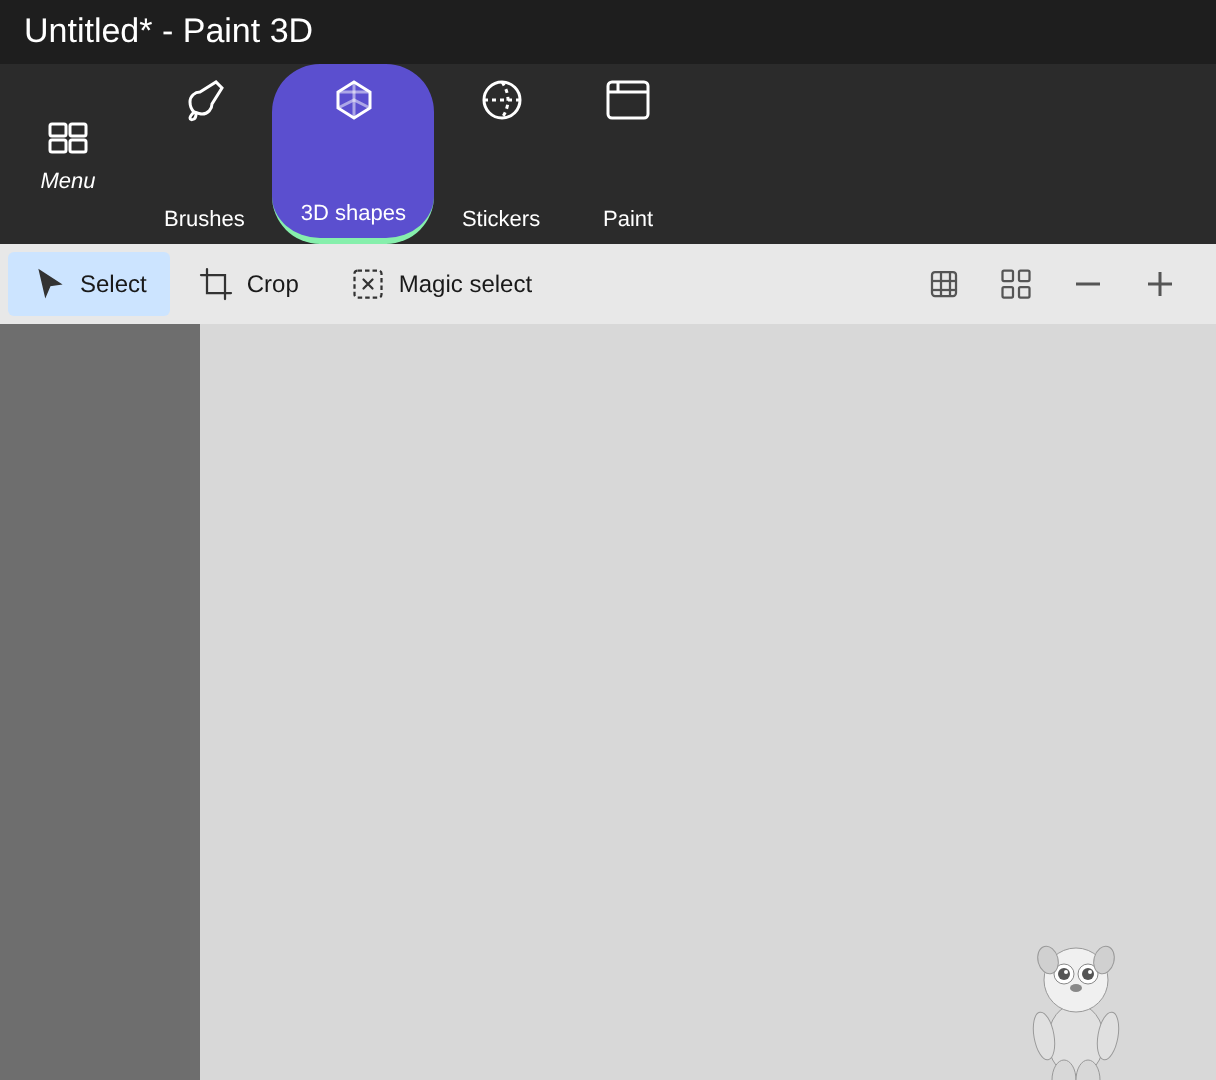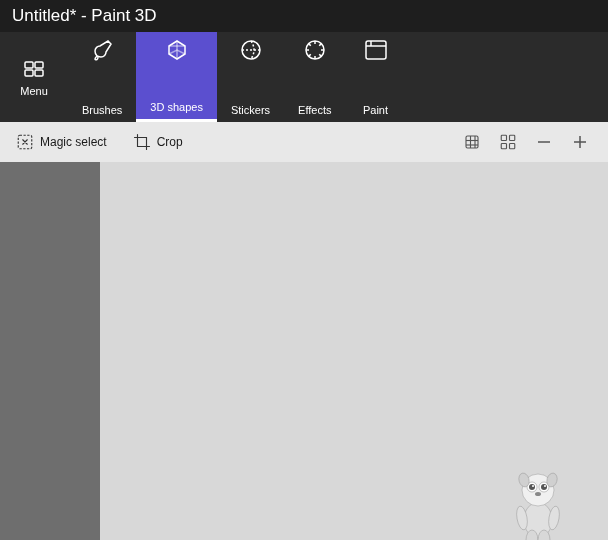--- a/index.html
+++ b/index.html
@@ -40,39 +40,41 @@
       padding: 6px 14px;
       cursor: pointer;
       color: #ffffff;
       font-size: 11px;
       gap: 4px;
       min-width: 60px;
       position: relative;
     }
     .toolbar-item.active {
       background: #5b4fcf;
-      border-bottom: 3px solid #ffffff;
+      border-bottom: 3px solid #86efac;
+      border-radius: 24px;
     }
     .toolbar-item .label {
       font-size: 11px;
       white-space: nowrap;
     }
 
     
     #menu-btn {
       display: flex;
       flex-direction: column;
       align-items: center;
       justify-content: center;
       padding: 6px 16px;
       cursor: pointer;
       color: #ffffff;
       font-size: 11px;
       gap: 4px;
       min-width: 68px;
+      font-style: italic;
     }
 
     
     #secondary-toolbar {
       height: 40px;
       background: #e8e8e8;
       display: flex;
       align-items: center;
       padding: 0 4px;
       gap: 2px;
@@ -199,56 +201,54 @@
   <div class="toolbar-item">
     <svg class="toolbar-svg" viewBox="0 0 24 24">
       <circle cx="12" cy="12" r="9"></circle>
       <path d="M12 3C14 6 15 9 15 12C15 15 14 18 12 21" stroke-dasharray="2 2"></path>
       <path d="M3 12H21" stroke-dasharray="2 2"></path>
     </svg>
     <span class="label">Stickers</span>
   </div>
 
 
-  <div class="toolbar-item">
-    <svg class="toolbar-svg" viewBox="0 0 24 24">
-      <circle cx="12" cy="12" r="9"></circle>
-      <path d="M12 3V6M21 12H18M12 21V18M3 12H6"></path>
-      <path d="M18.36 5.64L16.24 7.76M18.36 18.36L16.24 16.24M5.64 18.36L7.76 16.24M5.64 5.64L7.76 7.76"></path>
-    </svg>
-    <span class="label">Effects</span>
-  </div>
 
   <div class="toolbar-item">
     <svg class="toolbar-svg" viewBox="0 0 24 24">
       <rect x="2" y="3" width="20" height="18" rx="2"></rect>
       <line x1="2" y1="8" x2="22" y2="8"></line>
       <line x1="7" y1="3" x2="7" y2="8"></line>
     </svg>
     <span class="label">Paint</span>
   </div>
 </div>
 
 <div id="secondary-toolbar">
 
+  <div class="sec-btn active">
+    <svg class="sec-svg" viewBox="0 0 24 24">
+      <path d="M5 3L19 12L12 13L9 20L5 3Z" fill="#333" stroke="#333" stroke-width="1"></path>
+    </svg>
+    <span class="sec-btn-label">Select</span>
+  </div>
+
+  <div class="sec-btn">
+    <svg class="sec-svg" viewBox="0 0 24 24">
+      <path d="M6 2V18H22" stroke-linecap="round"></path>
+      <path d="M2 6H18V22" stroke-linecap="round"></path>
+    </svg>
+    <span class="sec-btn-label">Crop</span>
+  </div>
 
   <div class="sec-btn">
     <svg class="sec-svg" viewBox="0 0 24 24">
       <rect x="3" y="3" width="18" height="18" rx="2" stroke-dasharray="3 2"></rect>
       <path d="M9 9L15 15M15 9L9 15" stroke-linecap="round"></path>
     </svg>
     <span class="sec-btn-label">Magic select</span>
-  </div>
-
-  <div class="sec-btn">
-    <svg class="sec-svg" viewBox="0 0 24 24">
-      <path d="M6 2V18H22" stroke-linecap="round"></path>
-      <path d="M2 6H18V22" stroke-linecap="round"></path>
-    </svg>
-    <span class="sec-btn-label">Crop</span>
   </div>
 
   <div class="sec-right">
     <div class="sec-right-btn">
       <svg width="18" height="18" viewBox="0 0 24 24" fill="none" stroke="#555" stroke-width="1.5">
         <rect x="4" y="4" width="16" height="16" rx="2"></rect>
         <line x1="4" y1="10" x2="20" y2="10"></line>
         <line x1="4" y1="16" x2="20" y2="16"></line>
         <line x1="10" y1="4" x2="10" y2="20"></line>
         <line x1="16" y1="4" x2="16" y2="20"></line>

